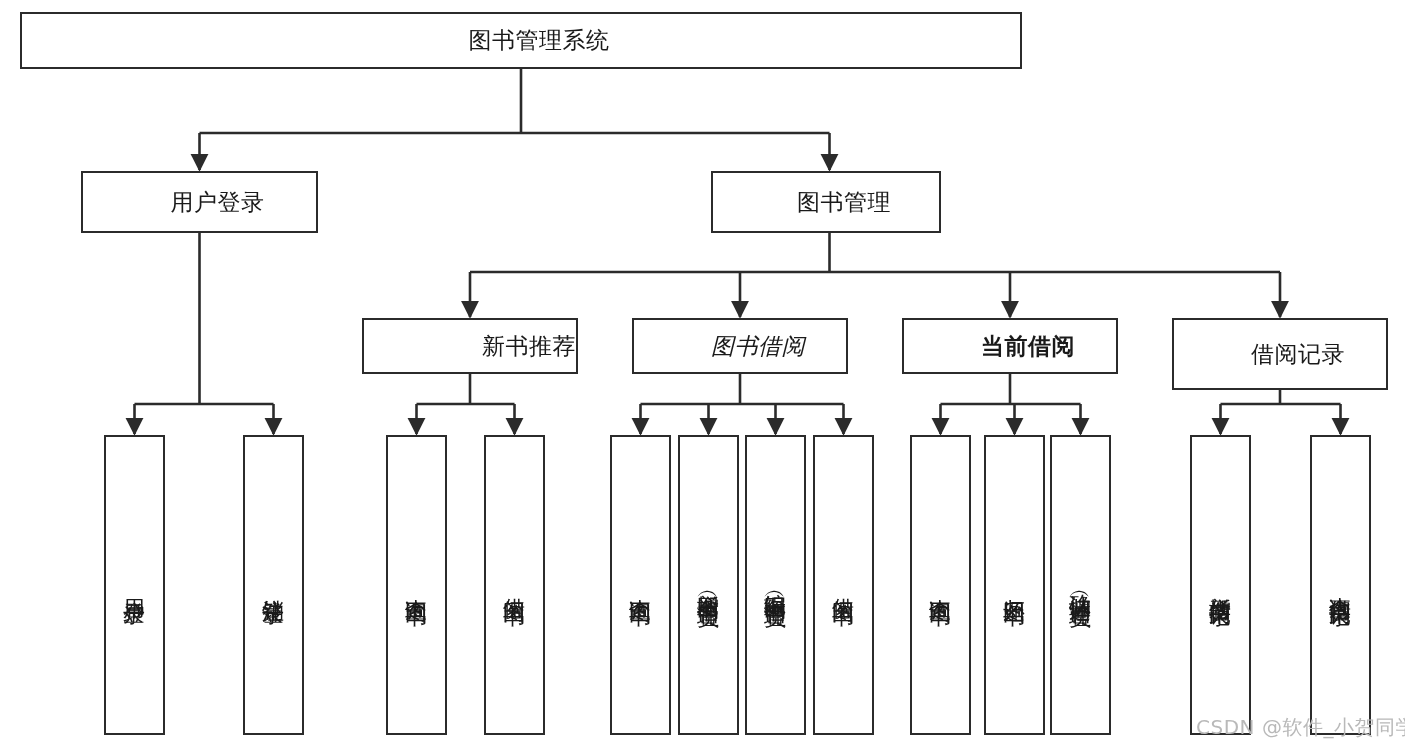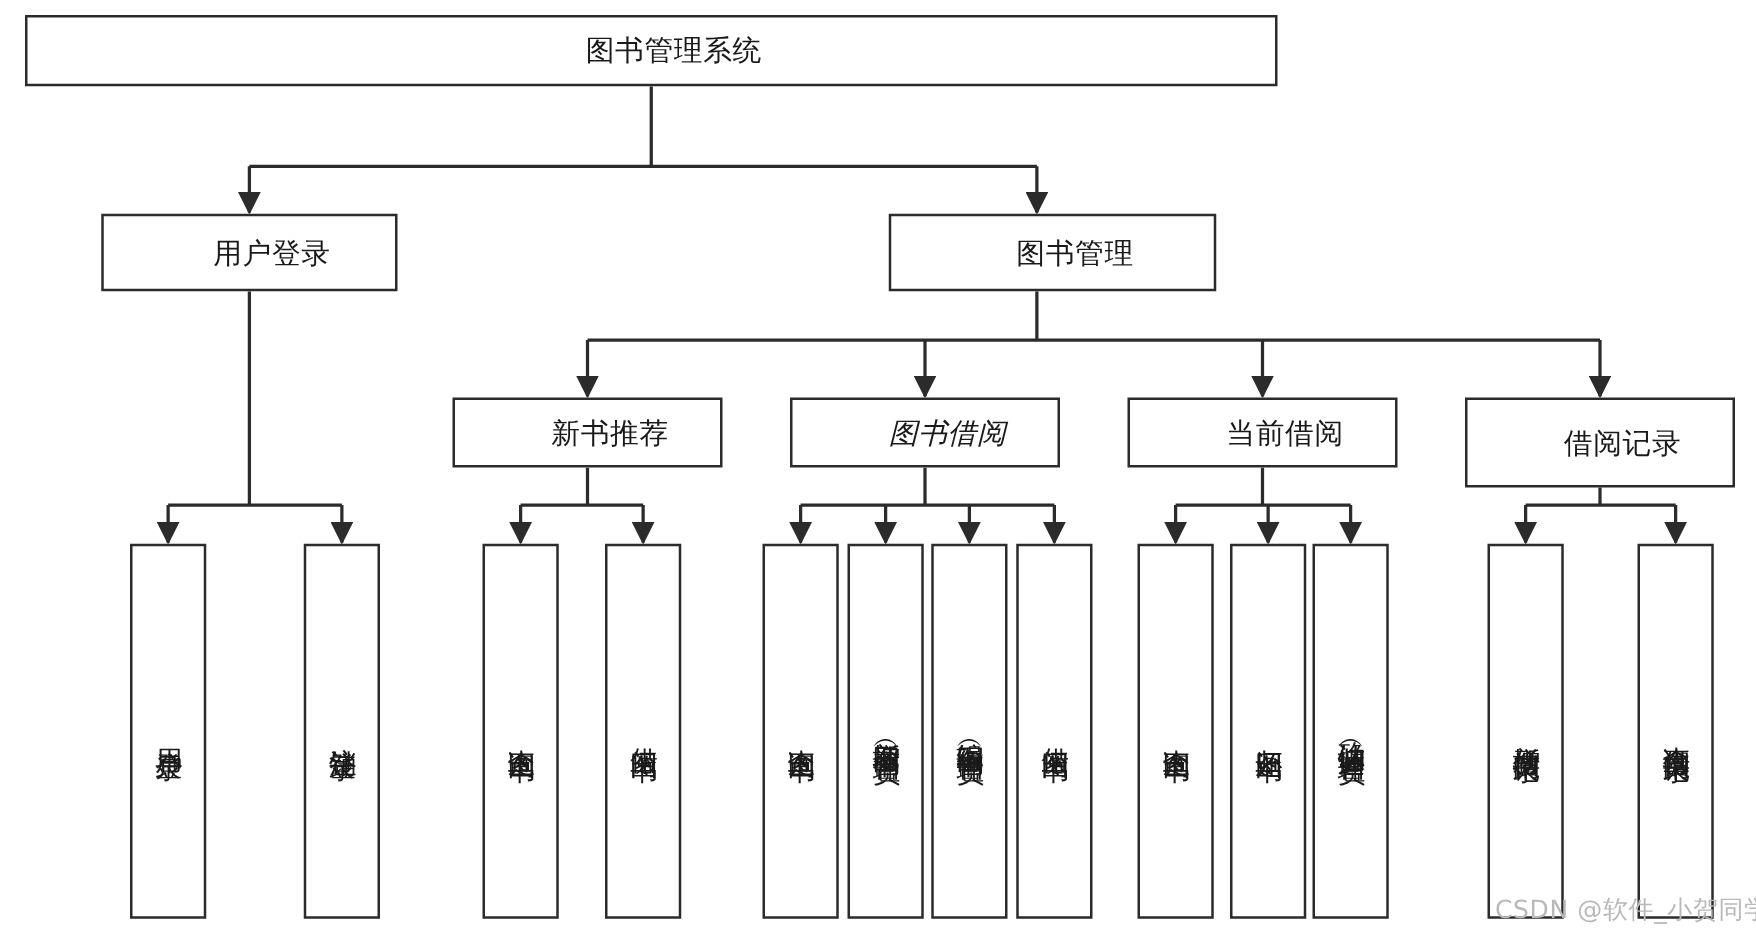--- a/index.html
+++ b/index.html
@@ -108,30 +108,30 @@
       </g>
   </svg>
 
   <div id="nodes">
       <div class="node horizontal" style="left: 20px; top: 12px; width: 1002px; height: 57px;">
         <span>图书管理系统</span>
       </div>
       <div class="node horizontal" style="left: 81px; top: 171px; width: 237px; height: 62px;">
         <span>用户登录</span>
       </div>
-      <div class="node horizontal" style="left: 711px; top: 171px; width: 262px; height: 62px;">
+      <div class="node horizontal" style="left: 711px; top: 171px; width: 230px; height: 62px;">
         <span>图书管理</span>
       </div>
-      <div class="node horizontal" style="left: 362px; top: 318px; width: 216px; height: 56px;">
+      <div class="node horizontal" style="left: 362px; top: 318px; width: 216px; height: 56px; justify-content: flex-end;">
         <span>新书推荐</span>
       </div>
       <div class="node horizontal" style="left: 632px; top: 318px; width: 216px; height: 56px; font-style: italic;">
         <span>图书借阅</span>
       </div>
-      <div class="node horizontal" style="left: 902px; top: 318px; width: 216px; height: 56px;">
+      <div class="node horizontal" style="left: 902px; top: 318px; width: 216px; height: 56px; font-weight: bold;">
         <span>当前借阅</span>
       </div>
       <div class="node horizontal" style="left: 1172px; top: 318px; width: 216px; height: 72px;">
         <span>借阅记录</span>
       </div>
       <div class="node vertical" style="left: 104px; top: 435px; width: 61px; height: 300px;">
         <span class="vlabel">用户登录</span>
       </div>
       <div class="node vertical" style="left: 243px; top: 435px; width: 61px; height: 300px;">
         <span class="vlabel">注销登录</span>

